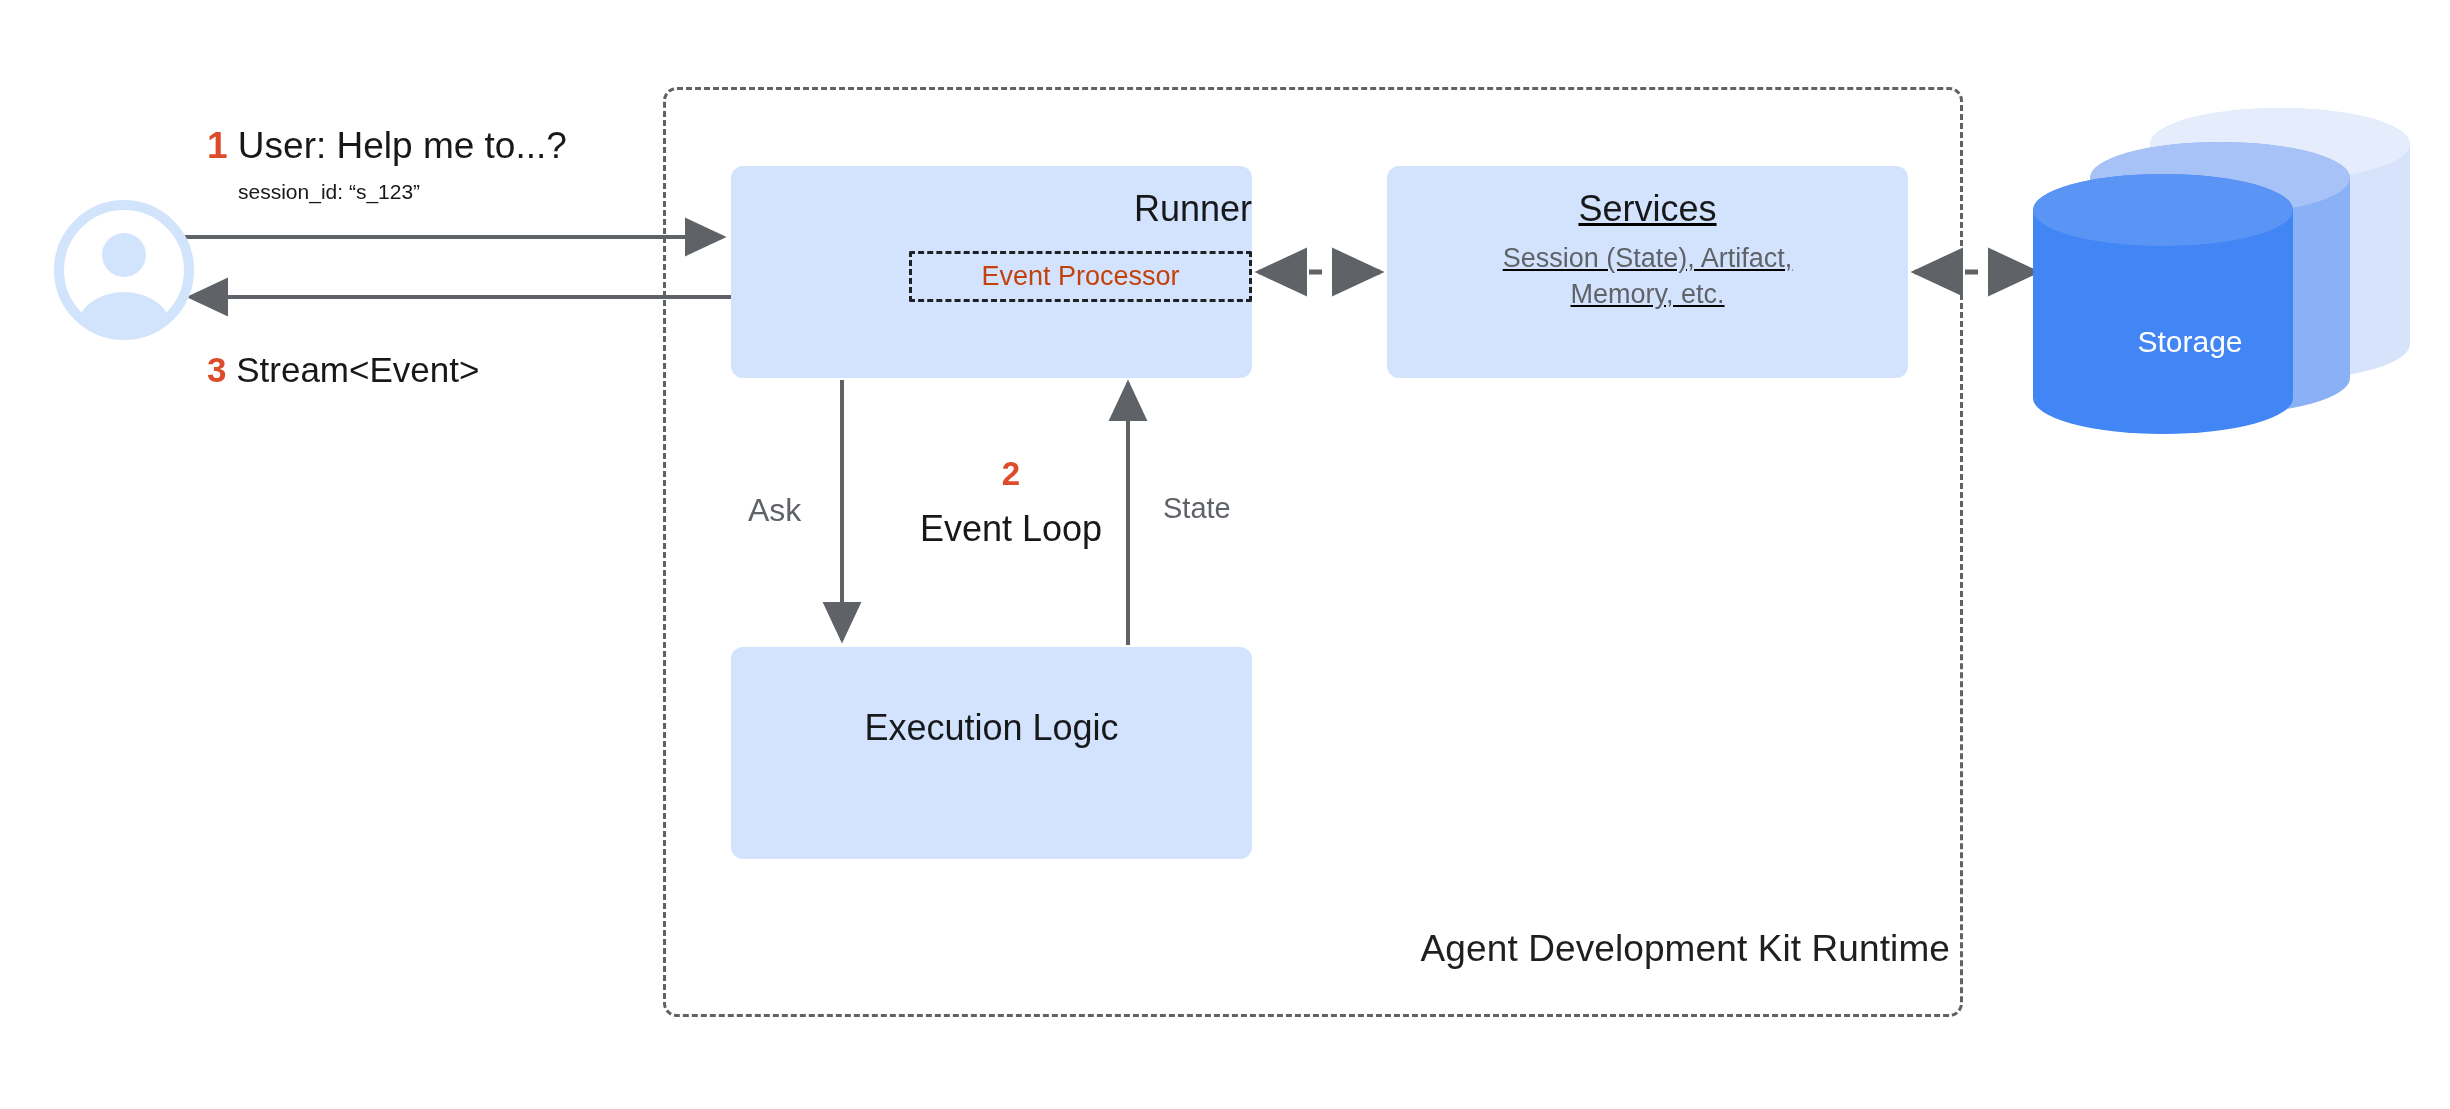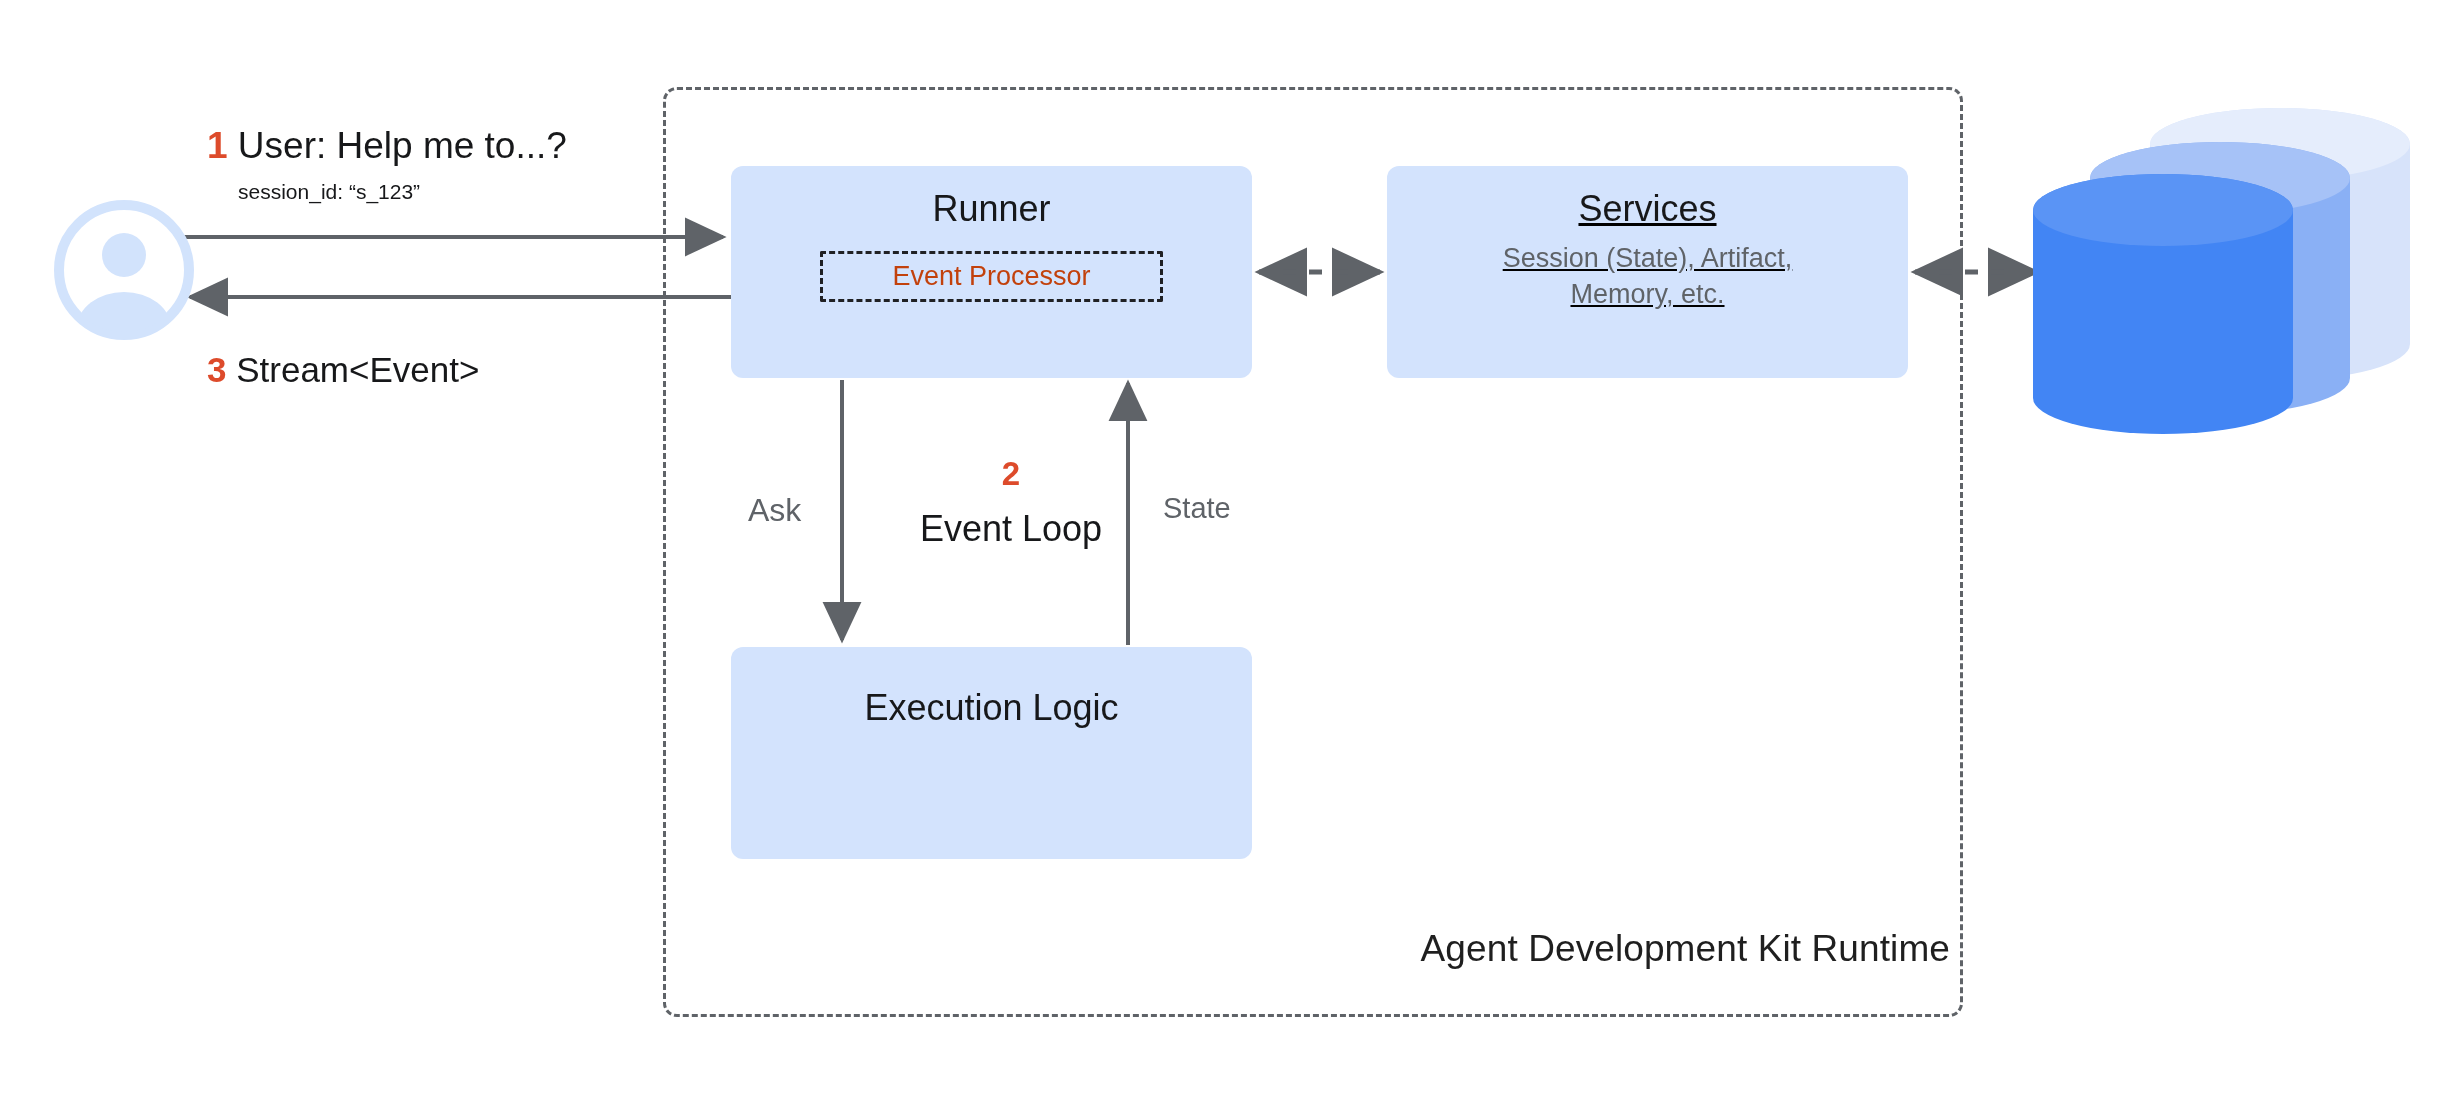--- a/index.html
+++ b/index.html
@@ -59,23 +59,23 @@
     text-align: center;
   }
   .node-sub {
     font-size: 27px;
     color: #5f6368;
     line-height: 1.32;
     text-align: center;
     margin-top: 12px;
   }
 
-  #runner-node  { left: 731px;  top: 166px; width: 521px; height: 212px; justify-content: flex-start; padding-top: 22px; }
+  #runner-node  { left: 731px;  top: 166px; width: 521px; height: 212px; justify-content: flex-start; padding-top: 22px; align-items: flex-end; }
   #services-node{ left: 1387px; top: 166px; width: 521px; height: 212px; justify-content: flex-start; padding-top: 22px; text-decoration: underline; }
-  #execution-node{left: 731px;  top: 647px; width: 521px; height: 212px; justify-content: flex-start; padding-top: 40px; }
+  #execution-node{left: 731px;  top: 647px; width: 521px; height: 212px; justify-content: flex-start; padding-top: 60px; }
 
   .event-processor {
     margin-top: 22px;
     width: 343px;
     height: 51px;
     border: 3px dashed #202124;
     border-radius: 2px;
     box-sizing: border-box;
     display: flex;
     align-items: center;
@@ -258,16 +258,17 @@
     <g>
       <path d="M60,78 a130,36 0 0 1 260,0 v200 a130,36 0 0 1 -260,0 z" fill="#8ab0f5"></path>
       <ellipse cx="190" cy="78" rx="130" ry="36" fill="#a6c2f7"></ellipse>
     </g>
 
     <g>
       <path d="M3,110 a130,36 0 0 1 260,0 v188 a130,36 0 0 1 -260,0 z" fill="#4285f4"></path>
       <ellipse cx="133" cy="110" rx="130" ry="36" fill="#5a94f5"></ellipse>
     </g>
   </svg>
+  <div class="abs" id="storage-label">Storage</div>
 
   <div class="abs runtime-label">Agent Development Kit Runtime</div>
 
 </div>
 
 </body></html>

